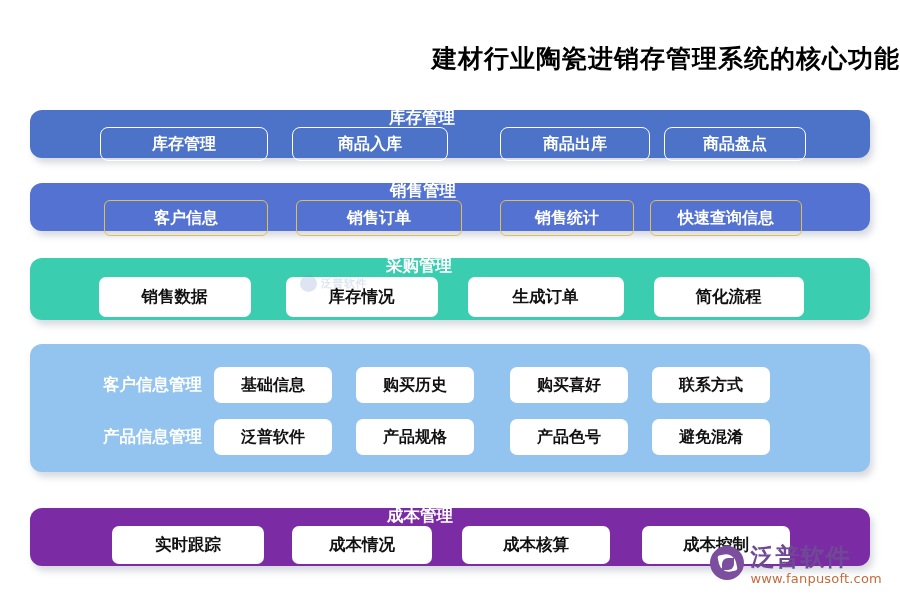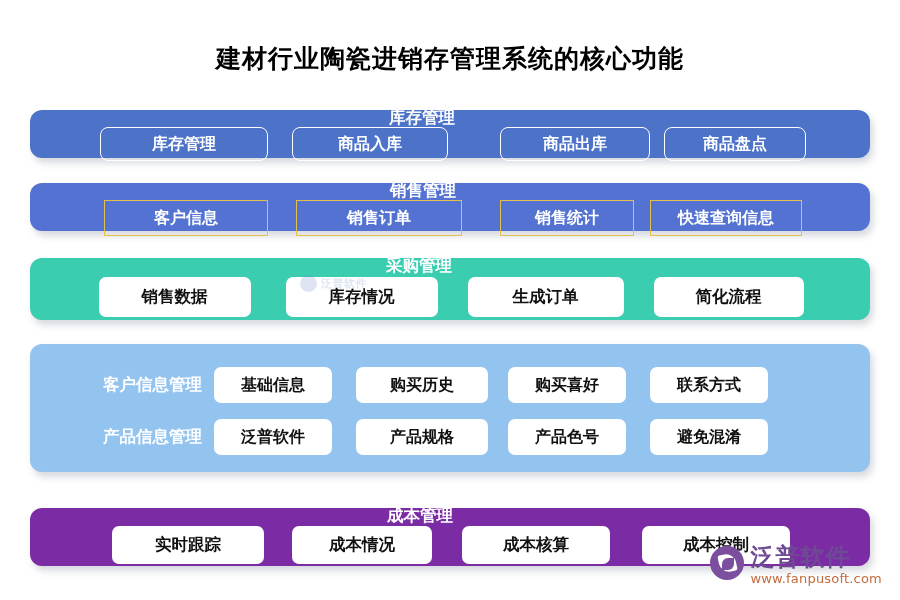--- a/index.html
+++ b/index.html
@@ -11,21 +11,21 @@
   }
   body {
     background: #ffffff;
     font-family: "DejaVu Sans", "Liberation Sans", sans-serif;
     position: relative;
   }
 
   
   .page-title {
     width: 900px;
-    text-align: center;
+    text-align: right;
     font-size: 25px;
     font-weight: bold;
     color: #000000;
     letter-spacing: 1px;
     position: absolute;
     top: 42px;
     left: 0;
     line-height: 34px;
   }
 
@@ -86,21 +86,21 @@
   #band-sales {
     top: 183px;
     height: 48px;
     background: #5372d2;
     padding: 0 10px 0 16px;
   }
   #band-sales .band-label { width: 126px; }
   #band-sales .chip {
     height: 36px;
     border: 1.6px solid #e3c04d;
-    border-radius: 0;
+    border-radius: 6px;
     color: #ffffff;
     font-size: 16px;
     background: transparent;
   }
   #band-sales .chip:nth-child(1) { width: 164px; margin-right: 28px; }
   #band-sales .chip:nth-child(2) { width: 166px; margin-right: 38px; }
   #band-sales .chip:nth-child(3) { width: 134px; margin-right: 16px; }
   #band-sales .chip:nth-child(4) { width: 152px; }
 
   
@@ -144,21 +144,21 @@
     font-size: 16.5px;
   }
   .info-row .chip {
     height: 36px;
     background: #ffffff;
     border-radius: 7px;
     color: #111111;
     font-size: 16px;
   }
   .info-row .chip:nth-child(2) { width: 118px; margin-right: 24px; }
-  .info-row .chip:nth-child(3) { width: 132px; margin-right: 20px; }
+  .info-row .chip:nth-child(3) { width: 118px; margin-right: 36px; }
   .info-row .chip:nth-child(4) { width: 118px; margin-right: 24px; }
   .info-row .chip:nth-child(5) { width: 118px; }
 
   
   #band-cost {
     top: 508px;
     height: 58px;
     background: #7b2ca5;
     padding: 0 14px 0 16px;
   }

